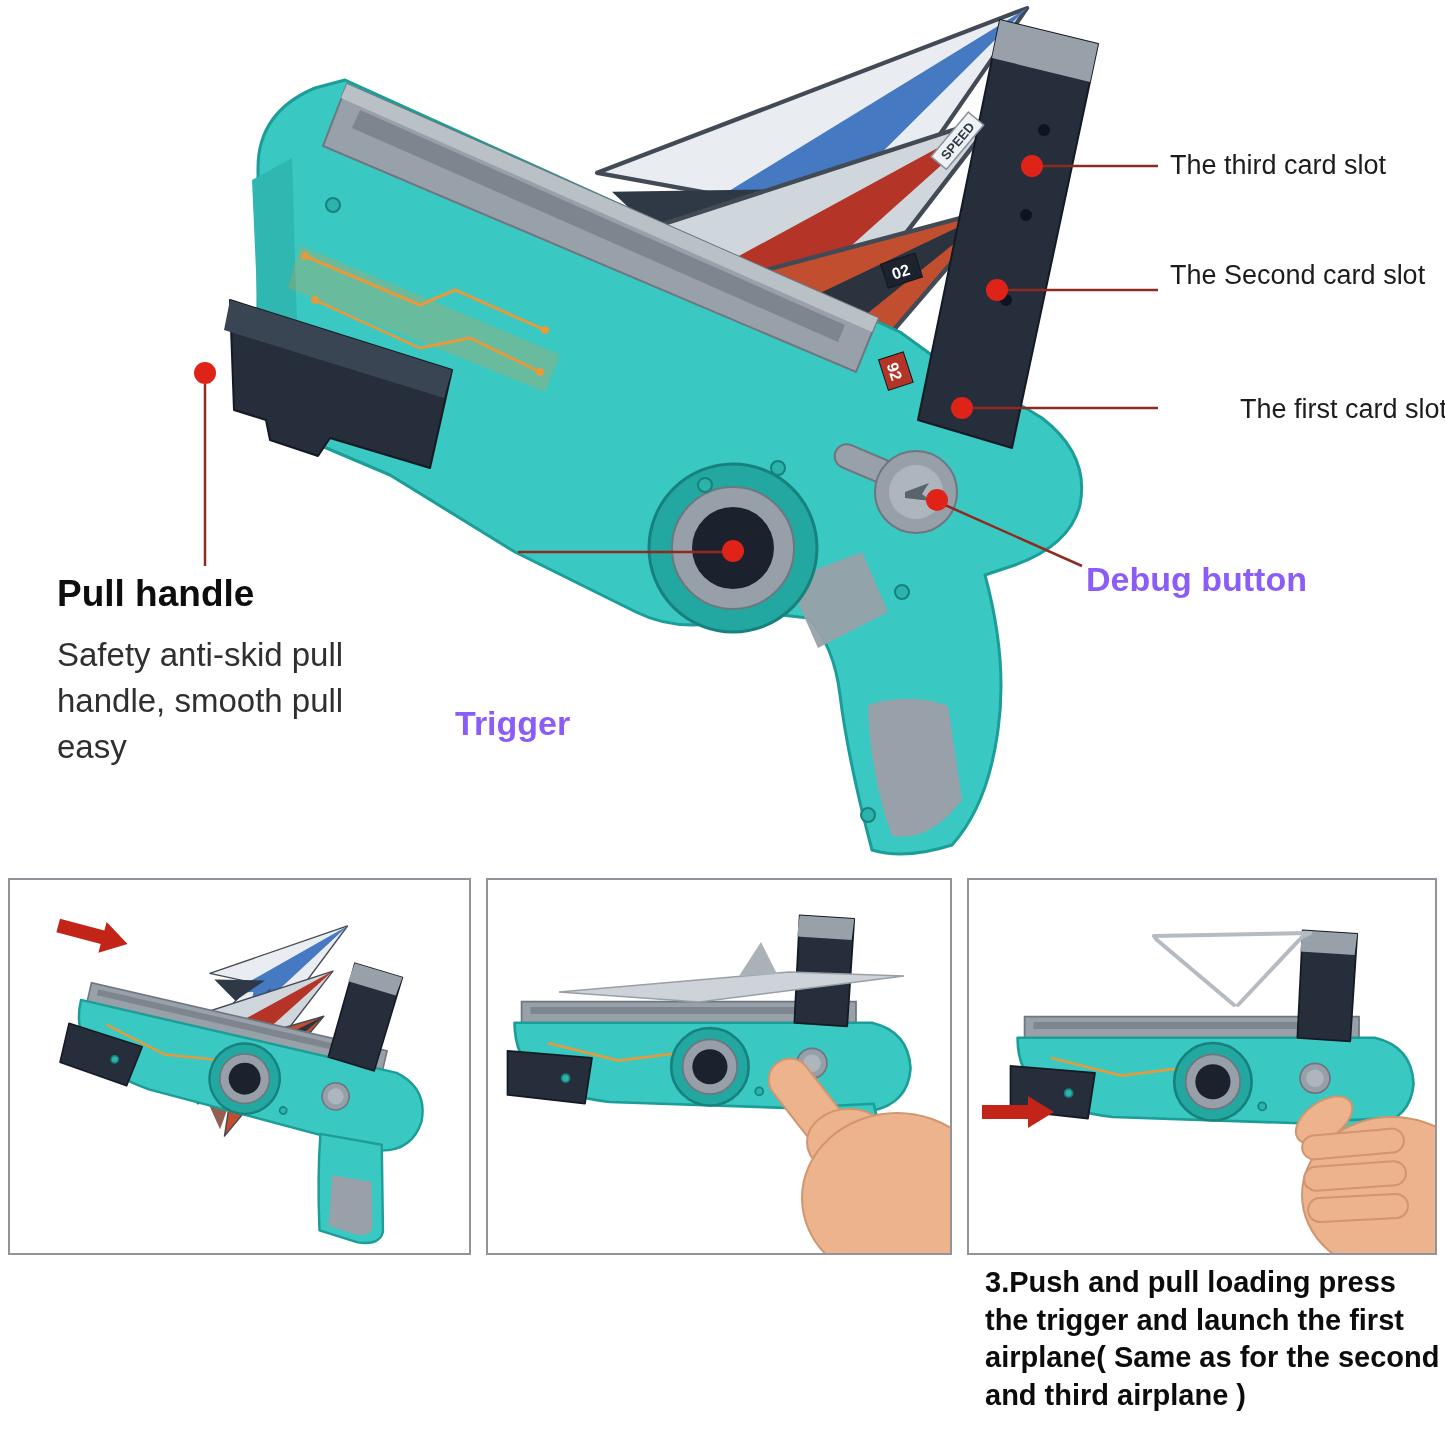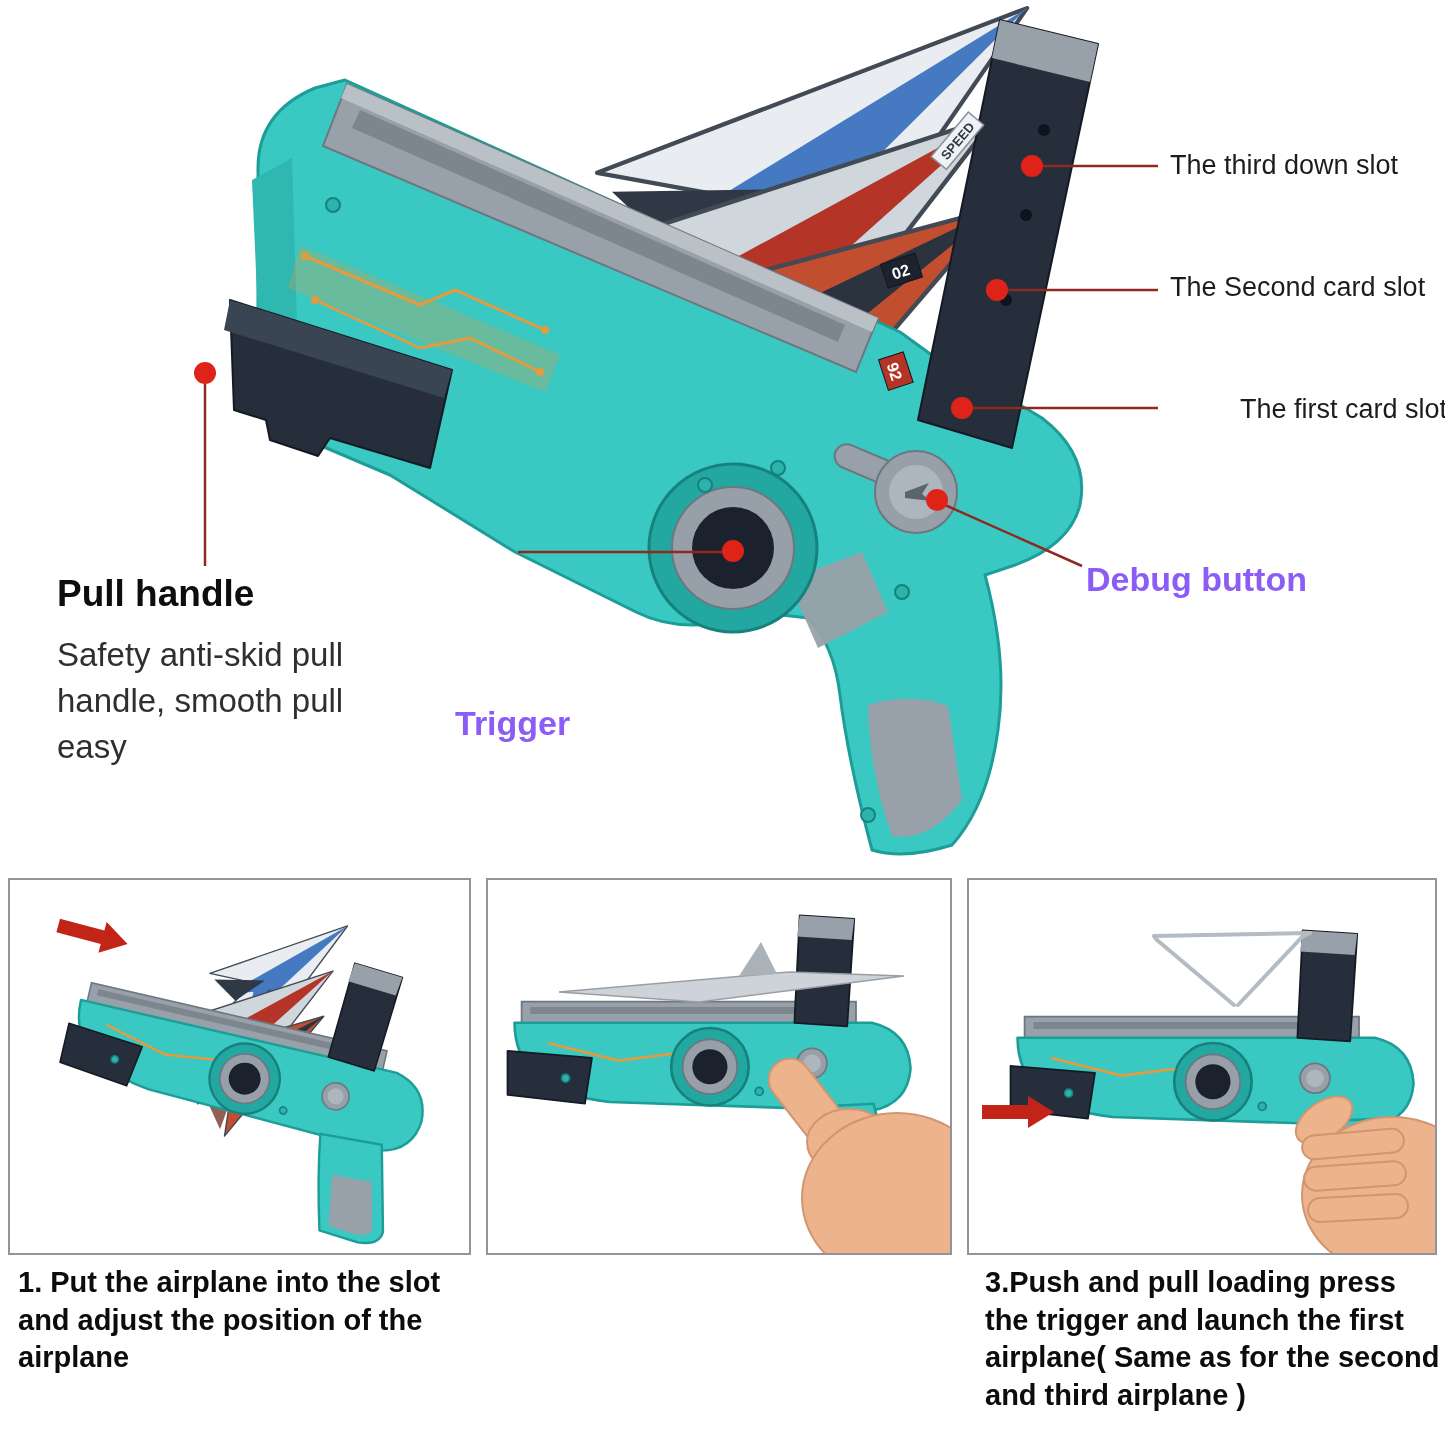--- a/index.html
+++ b/index.html
@@ -187,22 +187,22 @@
       <g>
         <circle class="callout-dot" cx="1032" cy="166" r="11"></circle>
         <circle class="callout-dot" cx="997" cy="290" r="11"></circle>
         <circle class="callout-dot" cx="962" cy="408" r="11"></circle>
         <circle class="callout-dot" cx="937" cy="500" r="11"></circle>
         <circle class="callout-dot" cx="733" cy="551" r="11"></circle>
         <circle class="callout-dot" cx="205" cy="373" r="11"></circle>
       </g>
     </svg>
 
-    <div class="callout-label" style="left:1170px;top:150px;">The third down slot</div>
-    <div class="callout-label" style="left:1170px;top:272px;">The Second card slot</div>
+    <div class="callout-label" style="left:1170px;top:150px;">The third card slot</div>
+    <div class="callout-label" style="left:1170px;top:260px;">The Second card slot</div>
     <div class="callout-label" style="left:1240px;top:394px;">The first card slot</div>
     <div class="big-label" style="left:1086px;top:560px;">Debug button</div>
     <div class="big-label" style="left:455px;top:668px;margin-top:36px;">Trigger</div>
     <div class="pull-title" style="left:57px;top:573px;">Pull handle</div>
     <div class="pull-desc" style="left:57px;top:632px;">Safety anti-skid pull handle, smooth pull easy</div>
   </div>
 
   <div class="steps">
 
     <div class="panel p1">
@@ -251,16 +251,15 @@
           <rect class="skin" x="332" y="284" width="102" height="24" rx="12" transform="rotate(-4 383 296)"></rect>
           <rect class="skin" x="336" y="316" width="100" height="24" rx="12" transform="rotate(-3 386 328)"></rect>
         </g>
         <g transform="translate(48,232)">
           <path class="arrow" d="M-38,-7 L8,-7 L8,-16 L34,0 L8,16 L8,7 L-38,7 Z"></path>
         </g>
       </svg>
     </div>
   </div>
 
-  <div class="caption cap1">1. Put the airplane into the slot and adjust the position of the airplane</div>
   <div class="caption cap3">3.Push and pull loading press the trigger and launch the first airplane( Same as for the second and third airplane )</div>
 
 </div>
 
 </body></html>

